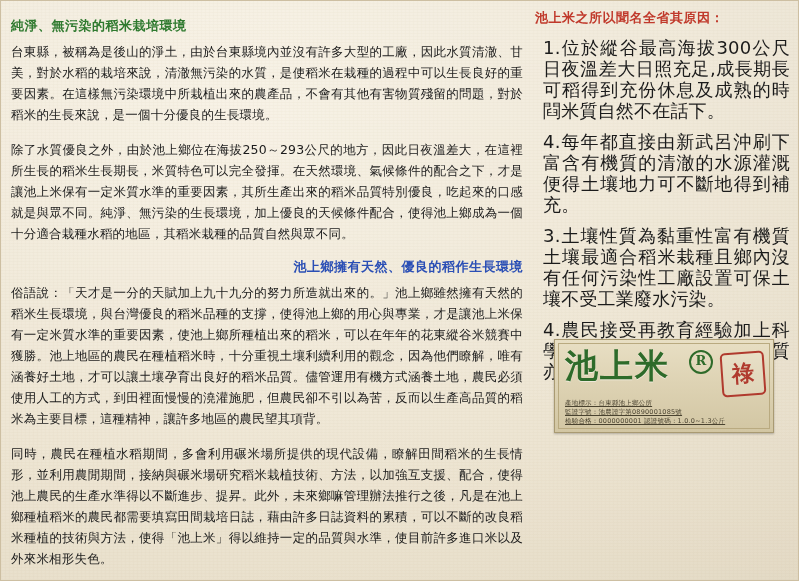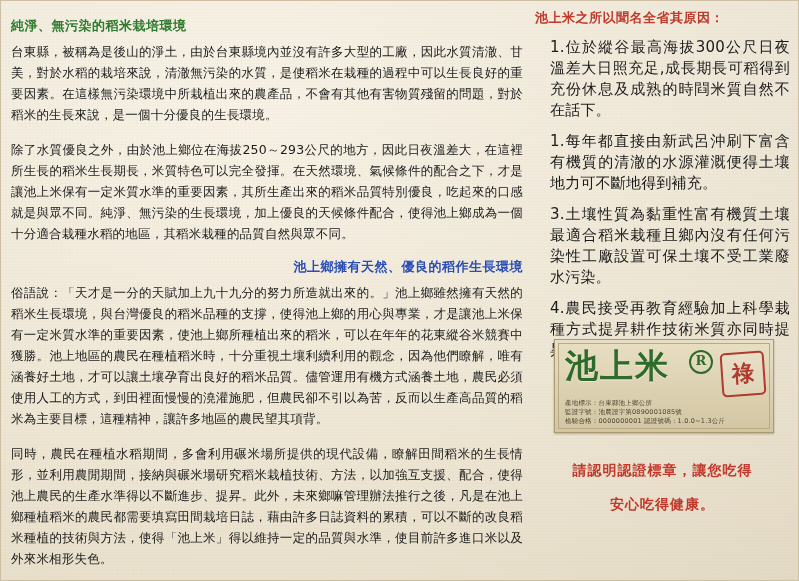--- a/index.html
+++ b/index.html
@@ -76,24 +76,24 @@
   .para:last-child { margin-bottom: 0; }
   .rl-title {
     color: #c0392b;
     font-size: 13px;
     font-weight: bold;
     margin: 0 0 10px 0;
     letter-spacing: 0.5px;
   }
   .rl-item {
     color: #1b1b1b;
-    font-size: 15px;
+    font-size: 18px;
     line-height: 21px;
     text-align: justify;
-    margin: 0 0 10px 15px;
+    margin: 0 0 10px 8px;
     letter-spacing: 0.2px;
   }
   
   .stamp-wrap {
     position: absolute;
     left: 19px;
     top: 330px;
     width: 248px;
     height: 92px;
   }
@@ -158,20 +158,21 @@
   }
   .stamp-lines {
     position: absolute;
     left: 10px;
     bottom: 6px;
     width: 200px;
     color: #4a4330;
     font-size: 6.5px;
     line-height: 9px;
     letter-spacing: 0.2px;
+    text-decoration: underline;
   }
   .stamp-lines div { white-space: nowrap; overflow: hidden; }
   .cta {
     position: absolute;
     left: 0;
     top: 448px;
     width: 255px;
     text-align: center;
   }
   .cta-line1 {
@@ -205,38 +206,34 @@
     <p class="para">俗語說：「天才是一分的天賦加上九十九分的努力所造就出來的。」池上鄉雖然擁有天然的稻米生長環境，與台灣優良的稻米品種的支撐，使得池上鄉的用心與專業，才是讓池上米保有一定米質水準的重要因素，使池上鄉所種植出來的稻米，可以在年年的花東縱谷米競賽中獲勝。池上地區的農民在種植稻米時，十分重視土壤利續利用的觀念，因為他們瞭解，唯有涵養好土地，才可以讓土壤孕育出良好的稻米品質。儘管運用有機方式涵養土地，農民必須使用人工的方式，到田裡面慢慢的澆灌施肥，但農民卻不引以為苦，反而以生產高品質的稻米為主要目標，這種精神，讓許多地區的農民望其項背。</p>
     <p class="para">同時，農民在種植水稻期間，多會利用碾米場所提供的現代設備，瞭解田間稻米的生長情形，並利用農閒期間，接納與碾米場研究稻米栽植技術、方法，以加強互支援、配合，使得池上農民的生產水準得以不斷進步、提昇。此外，未來鄉嘛管理辦法推行之後，凡是在池上鄉種植稻米的農民都需要填寫田間栽培日誌，藉由許多日誌資料的累積，可以不斷的改良稻米種植的技術與方法，使得「池上米」得以維持一定的品質與水準，使目前許多進口米以及外來米相形失色。</p>
 
   </div>
 
   <div class="col-right">
 
     <div class="rl-title">池上米之所以聞名全省其原因：</div>
 
     <p class="rl-item">1.位於縱谷最高海拔300公尺日夜溫差大日照充足,成長期長可稻得到充份休息及成熟的時閰米質自然不在話下。</p>
-    <p class="rl-item">1.每年都直接由新武呂沖刷下富含有機質的清澈的水源灌溉便得土壤地力可不斷地得到補充。</p>
+    <p class="rl-item">4.每年都直接由新武呂沖刷下富含有機質的清澈的水源灌溉便得土壤地力可不斷地得到補充。</p>
     <p class="rl-item">3.土壤性質為黏重性富有機質土壤最適合稻米栽種且鄉內沒有任何污染性工廠設置可保土壤不受工業廢水污染。</p>
     <p class="rl-item">4.農民接受再教育經驗加上科學栽種方式提昇耕作技術米質亦同時提昇。</p>
 
     <div class="stamp-wrap">
       <div class="stamp">
         <div class="stamp-inner-border"></div>
         <div class="stamp-big">池上米</div>
         <div class="stamp-reg">R</div>
         <div class="stamp-seal">祿</div>
         <div class="stamp-lines">
           <div>產地標示：台東縣池上鄉公所</div>
           <div>監證字號：池農證字第0890001085號</div>
           <div>檢驗合格：0000000001 認證號碼：1.0.0~1.3公斤</div>
         </div>
       </div>
     </div>
 
-    <div class="cta">
-      <div class="cta-line1">請認明認證標章，讓您吃得</div>
-      <div class="cta-line2">安心吃得健康。</div>
-    </div>
 
   </div>
 
 </div>
 
 </body></html>

